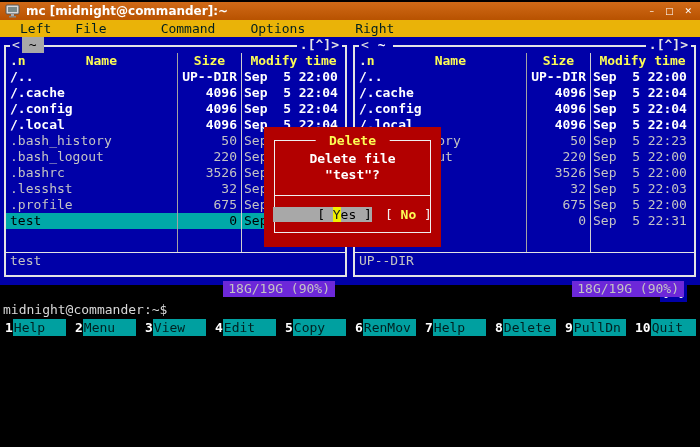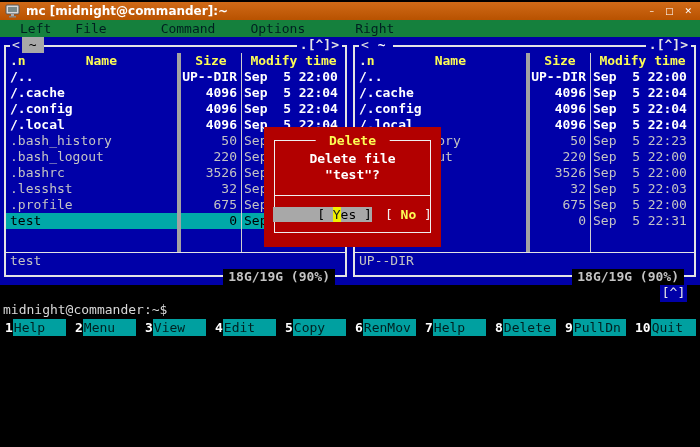--- a/index.html
+++ b/index.html
@@ -9,21 +9,21 @@
   .screen { position:relative; width:700px; height:338px; display:flex; flex-direction:column; background:#000; }
 
   
   .titlebar { height:20px; background:linear-gradient(#d06a18,#b85200); border-top:2px solid #000;
               display:flex; align-items:center; padding:0 8px 0 5px; gap:6px; }
   .title-text { flex:1; color:#fff; font-family:"DejaVu Sans", sans-serif; font-weight:bold; font-size:12px; line-height:18px; }
   .win-controls { display:flex; gap:11px; color:#fff; font-family:"DejaVu Sans", sans-serif; font-size:9px; }
   .win-controls span { cursor:default; }
 
   
-  .menubar { height:17px; background:#15803d; display:flex; align-items:center; color:#003030; line-height:17px; }
+  .menubar { height:17px; background:#eab308; display:flex; align-items:center; color:#003030; line-height:17px; }
   .menu-item { cursor:default; color:#002020; }
   .menu-item:nth-of-type(1){ margin-left:20px; }
   .menu-item:nth-of-type(2){ margin-left:24px; }
   .menu-item:nth-of-type(3){ margin-left:54px; }
   .menu-item:nth-of-type(4){ margin-left:35px; }
   .menu-item:nth-of-type(5){ margin-left:50px; }
 
   
   .panels { flex:1; min-height:0; display:flex; gap:2px; padding:0 2px; background:#0000a8; }
   .panel { flex:1; min-width:0; position:relative; display:flex; flex-direction:column; background:#0000a8; }
@@ -33,43 +33,43 @@
   .tl-left { position:absolute; left:8px; top:0; display:flex; height:16px; line-height:16px; }
   .tl-arrow { color:#e4e4e4; background:#0000a8; padding:0 2px; }
   .path-chip { padding:0 7px; height:16px; line-height:16px; cursor:default; }
   .path-chip.active { background:#a8a8a8; color:#000; }
   .path-chip.inactive { background:#0000a8; color:#fff; font-weight:bold; }
   .tl-right { position:absolute; right:7px; top:0; height:16px; line-height:16px;
               color:#e4e4e4; background:#0000a8; padding:0 3px; font-weight:bold; z-index:2; }
 
   .phdr, .frow { display:flex; height:16px; line-height:16px; margin:0 4px; padding:0; }
   .cname { flex:1; min-width:0; overflow:hidden; white-space:pre; padding-left:4px; }
-  .csize { width:64px; border-left:4px solid #a3a3a3; text-align:right; padding-right:4px; white-space:pre; }
+  .csize { width:64px; border-left:1px solid #a3a3a3; text-align:right; padding-right:4px; white-space:pre; }
   .cmtime { width:104px; border-left:1px solid #cfcfcf; padding-left:2px; white-space:pre; }
 
   .phdr { color:#fcfc54; font-weight:bold; }
   .phdr .cname { display:flex; }
   .phdr .sortdot { color:#e4e4e4; }
   .phdr .sortkey { color:#fcfc54; }
   .phdr .hlabel { flex:1; text-align:center; }
   .phdr .csize, .phdr .cmtime { text-align:center; padding:0; }
 
   .frow.dir { color:#ffffff; font-weight:bold; }
   .frow.file { color:#c4c4c4; }
   .frow.selected { background:#00a8a8; }
   .frow.selected, .frow.selected .cname, .frow.selected .csize, .frow.selected .cmtime { color:#000; font-weight:normal; }
 
   .filler { flex:1; display:flex; margin:0 4px; }
   .filler .cname, .filler .csize, .filler .cmtime { height:auto; }
 
   .ministatus { height:17px; line-height:16px; border-top:1px solid #e4e4e4; margin:0 4px;
                 padding-left:4px; color:#c4c4c4; white-space:pre; }
   .bottomline { height:16px; position:relative; z-index:2; }
-  .disk { position:absolute; right:14px; top:0; height:16px; line-height:16px;
-          background:#000000; color:#c4c4c4; padding:0 5px; white-space:pre;font-weight:bold; }
+  .disk { position:absolute; right:14px; top:12px; height:16px; line-height:16px;
+          background:#6d28d9; color:#c4c4c4; padding:0 5px; white-space:pre; }
 
   
   .dialog { position:absolute; left:264px; top:127px; width:177px; height:120px;
             background:#b20000; z-index:10; padding:13px 10px 14px 10px; }
   .dlg-inner { position:relative; height:100%; border:1px solid #f0f0f0; display:flex; flex-direction:column; }
   .dlg-title { position:absolute; top:-8px; left:50%; transform:translateX(-50%);
                background:#b20000; color:#fcfc54; font-weight:bold; line-height:16px; padding:0 6px; white-space:pre; }
   .dlg-line { text-align:center; color:#fff; font-weight:bold; line-height:16px; }
   .dlg-line.first { margin-top:10px; }
   .dlg-sep { border-top:1px solid #f0f0f0; margin-top:12px; }

